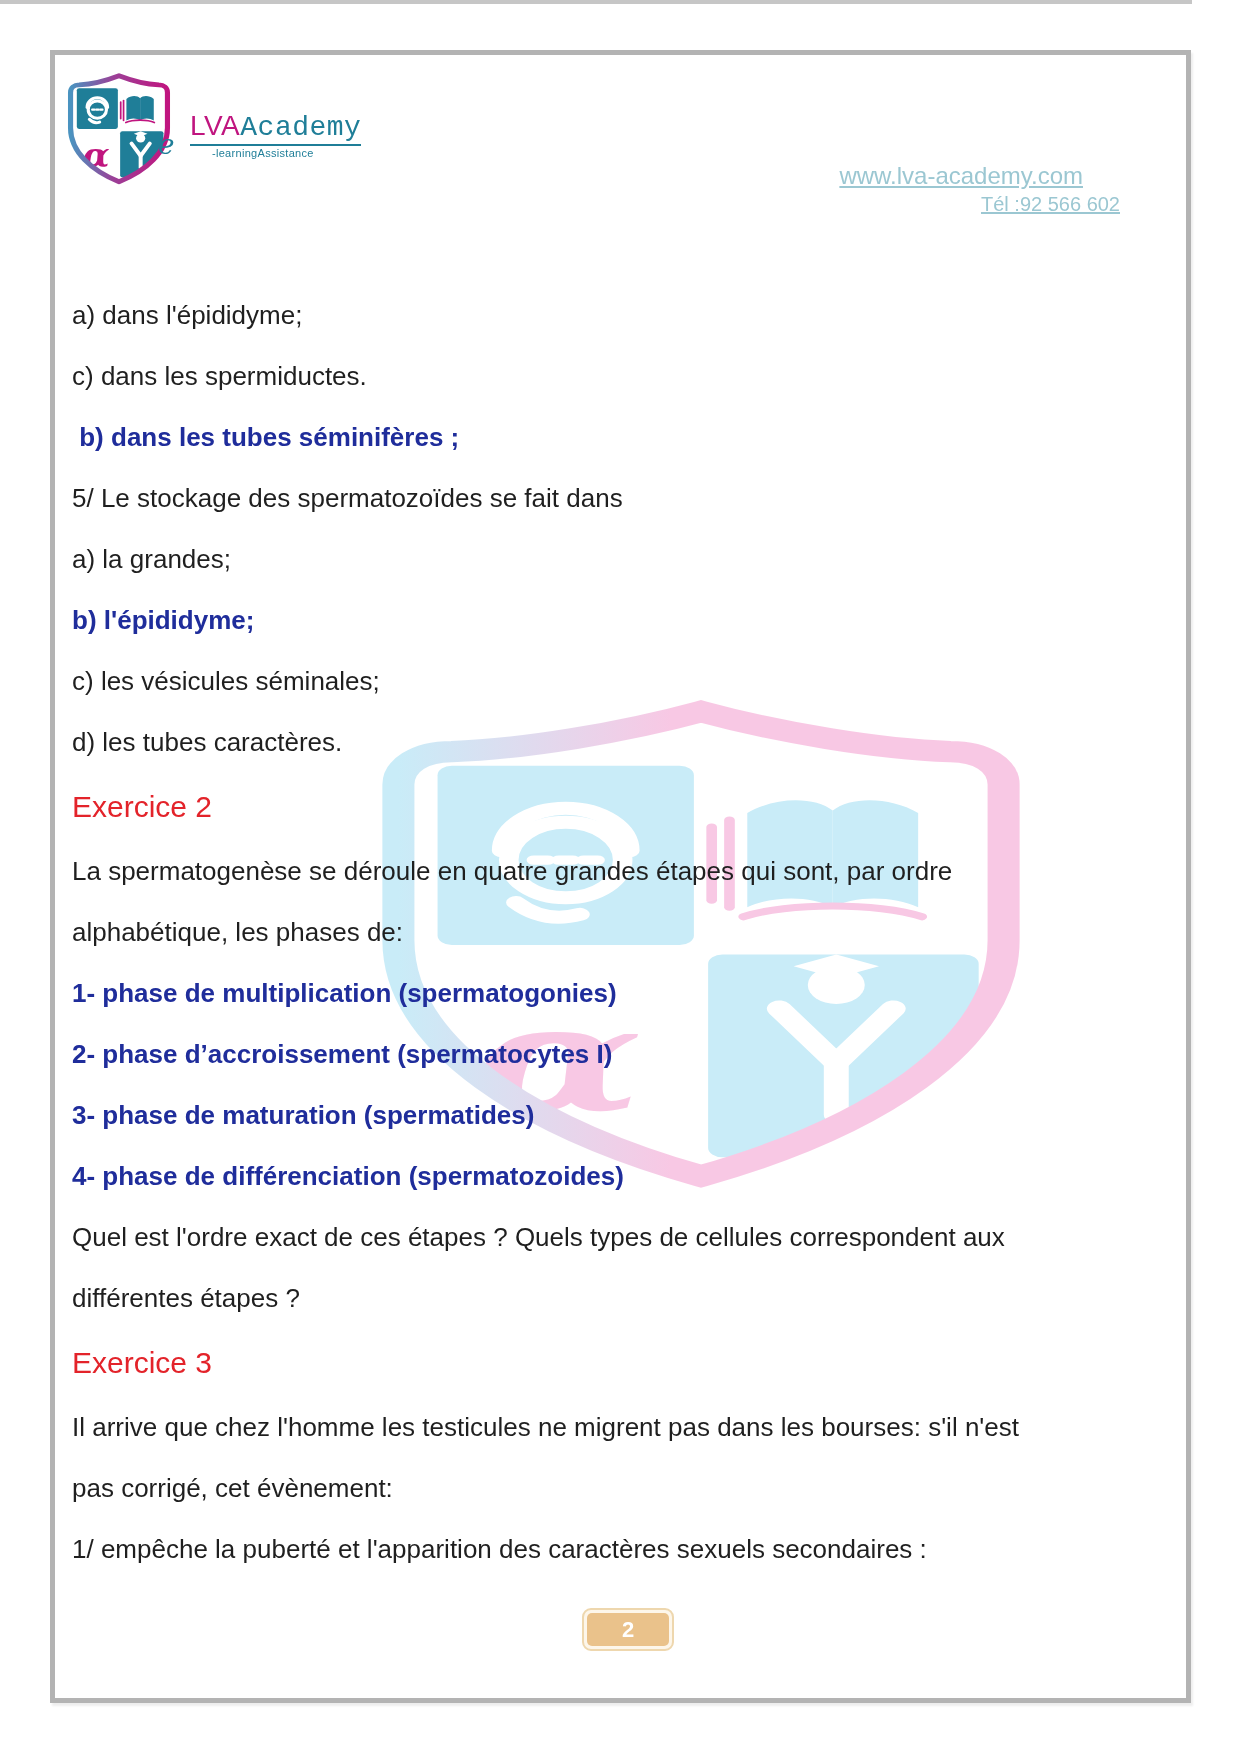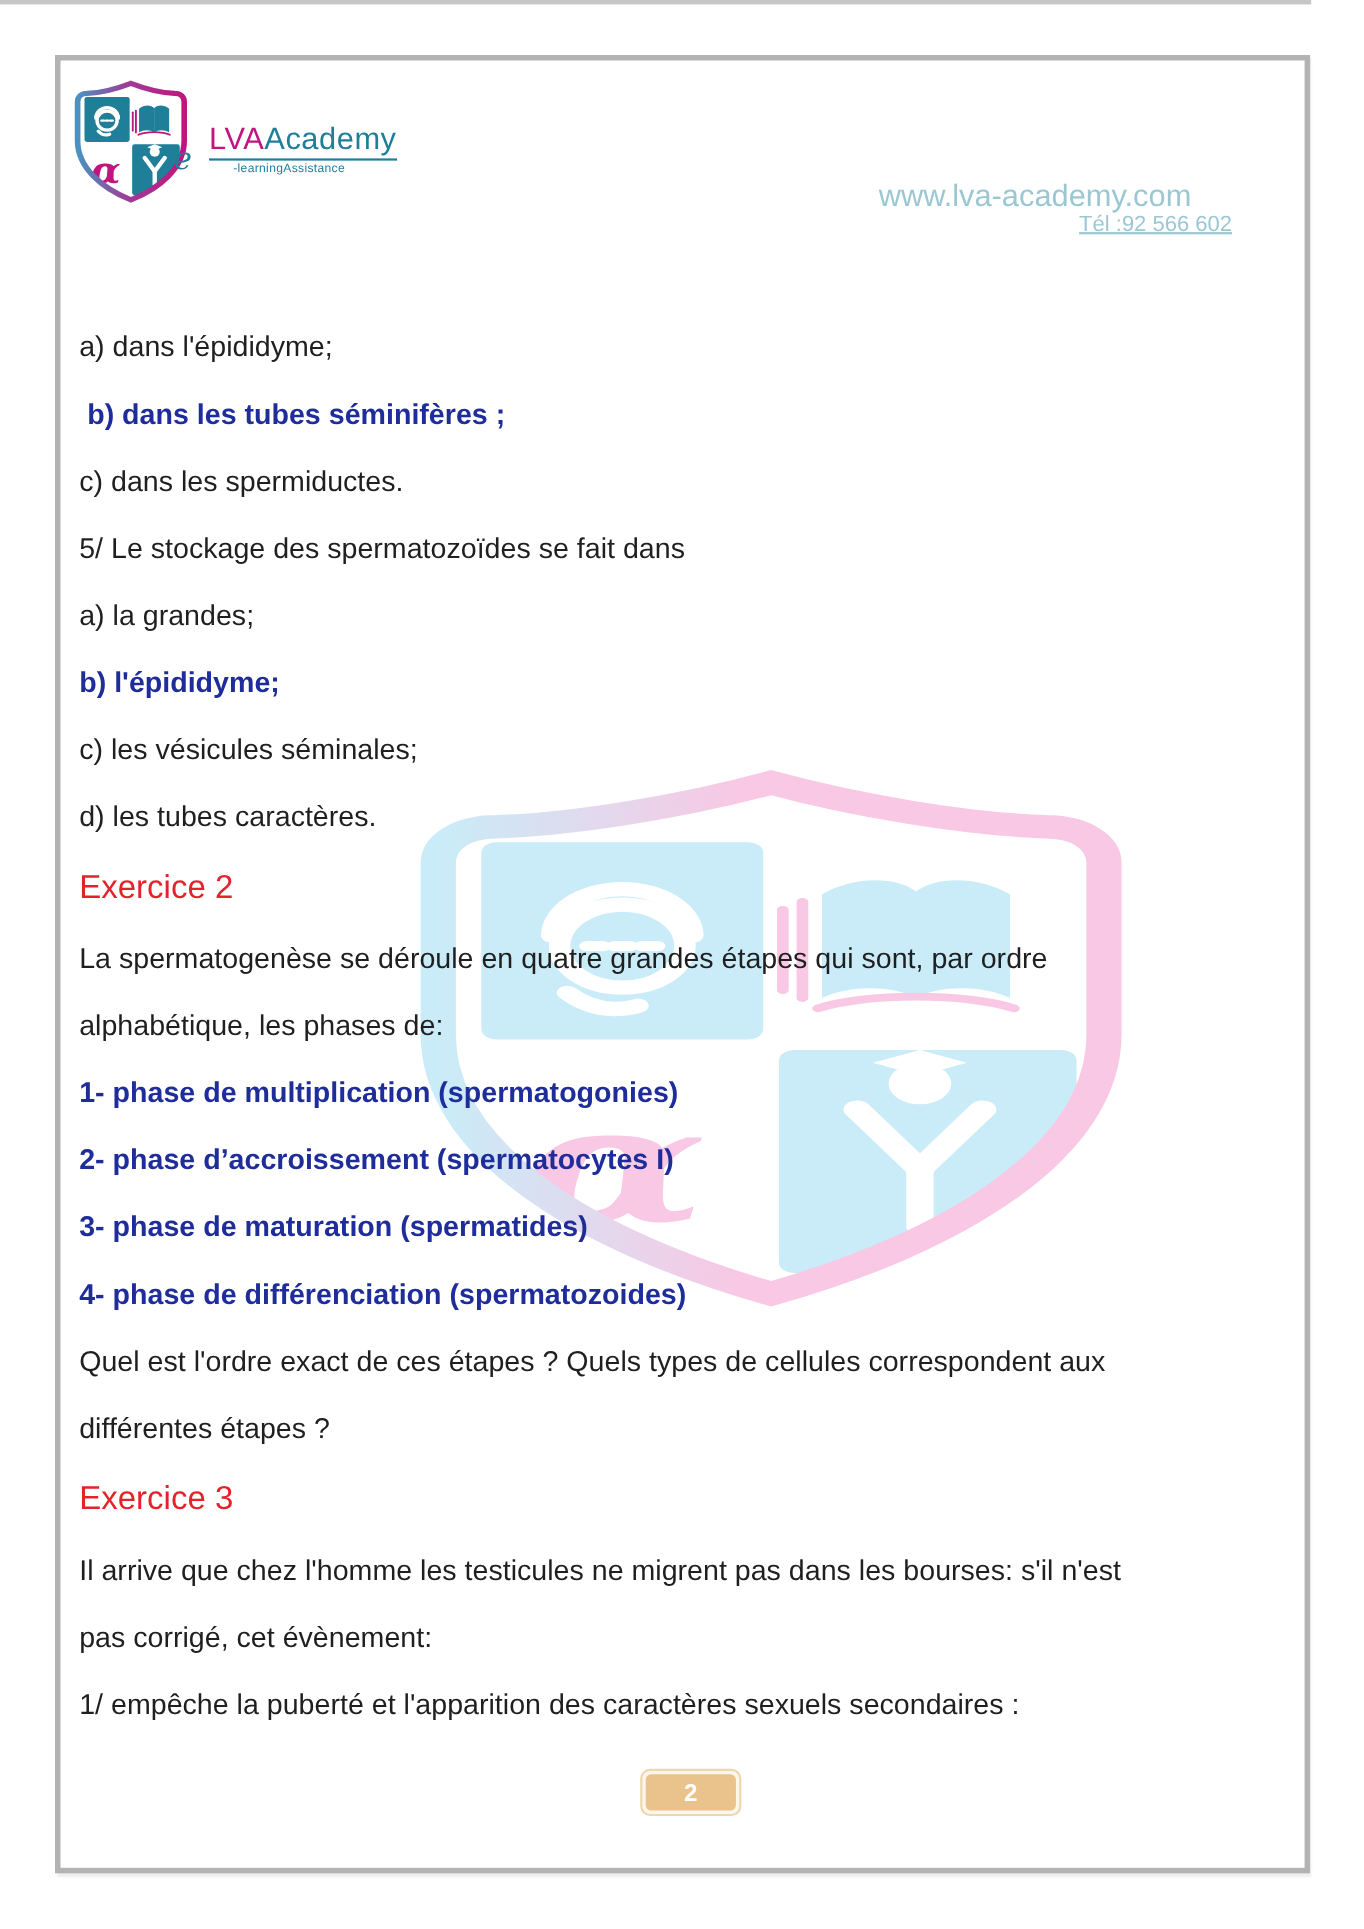--- a/index.html
+++ b/index.html
@@ -19,31 +19,31 @@
     box-shadow:2px 3px 2px rgba(0,0,0,0.07);
     background:transparent;
   }
   .watermark{position:absolute;left:345px;top:695px;width:712px;height:500px;pointer-events:none;}
   .watermark svg{display:block;width:100%;height:100%;}
   .logo-shield{position:absolute;left:62px;top:72px;width:114px;height:114px;}
   .logo-shield svg{display:block;width:100%;height:100%;}
   .brand{position:absolute;left:190px;top:110px;font-size:28px;letter-spacing:.5px;white-space:nowrap;}
   .brand-wrap{border-bottom:2px solid var(--brand-teal,#1f7e98);padding-bottom:3px;}
   .brand-bold{color:var(--brand-magenta,#c0157f);font-weight:normal;}
-  .brand-rest{color:var(--brand-teal,#1f7e98);}
+  .brand-rest{color:var(--brand-teal,#1f7e98);font-family:Liberation Mono, monospace;}
   .tagline-e{
     position:absolute;left:158px;top:128px;
     font-family:"DejaVu Serif", serif;font-style:italic;
     font-size:28px;color:var(--brand-teal,#1f7e98);
   }
   .tagline{position:absolute;left:212px;top:147px;font-size:11px;letter-spacing:.3px;color:var(--brand-teal,#1f7e98);}
   .website{
     position:absolute;top:162px;right:157px;
-    font-size:28px;color:var(--link-teal,#9bc7d2);
-    cursor:pointer;
+    font-size:24px;color:var(--link-teal,#9bc7d2);
+    text-decoration:underline;cursor:pointer;
   }
   .phone{position:absolute;top:193px;right:120px;font-size:20px;color:var(--link-teal,#9bc7d2);text-decoration:underline;}
   .content{position:absolute;left:72px;top:285px;right:68px;}
   .line{
     height:61px;display:flex;align-items:center;
     font-size:26px;color:var(--text-black,#1f1f1f);
     white-space:pre-wrap;
   }
   .line.answer{color:var(--answer-blue,#1f2d9b);font-weight:bold;}
   .line.heading{height:68px;font-size:30px;font-weight:normal;color:var(--heading-red,#e3232a);}
@@ -166,22 +166,22 @@
     </span>
   </div>
   <div class="tagline-e">e</div>
   <div class="tagline">-learningAssistance</div>
 
   <a class="website">www.lva-academy.com</a>
   <div class="phone">Tél :92 566 602</div>
 
   <main class="content">
     <div class="line">a) dans l'épididyme;</div>
+    <div class="line">c) dans les spermiductes.</div>
     <div class="line answer"> b) dans les tubes séminifères ;</div>
-    <div class="line">c) dans les spermiductes.</div>
     <div class="line">5/ Le stockage des spermatozoïdes se fait dans</div>
     <div class="line">a) la grandes;</div>
     <div class="line answer">b) l'épididyme;</div>
     <div class="line">c) les vésicules séminales;</div>
     <div class="line">d) les tubes caractères.</div>
     <div class="line heading">Exercice 2</div>
     <div class="line">La spermatogenèse se déroule en quatre grandes étapes qui sont, par ordre</div>
     <div class="line">alphabétique, les phases de:</div>
     <div class="line answer">1- phase de multiplication (spermatogonies)</div>
     <div class="line answer">2- phase d’accroissement (spermatocytes I)</div>

